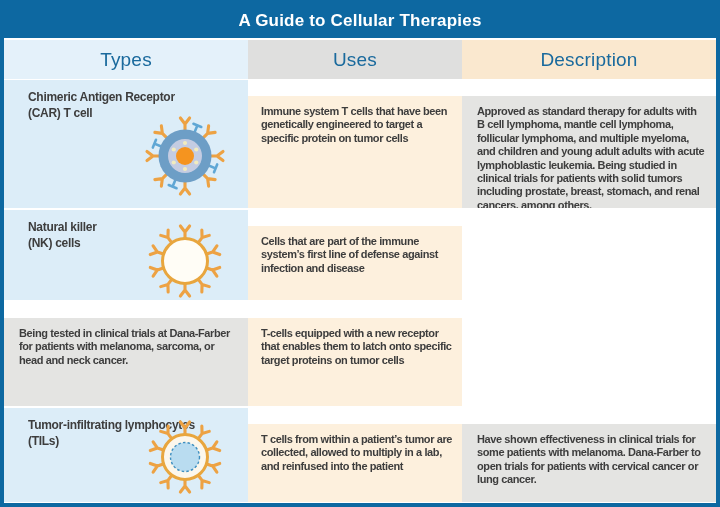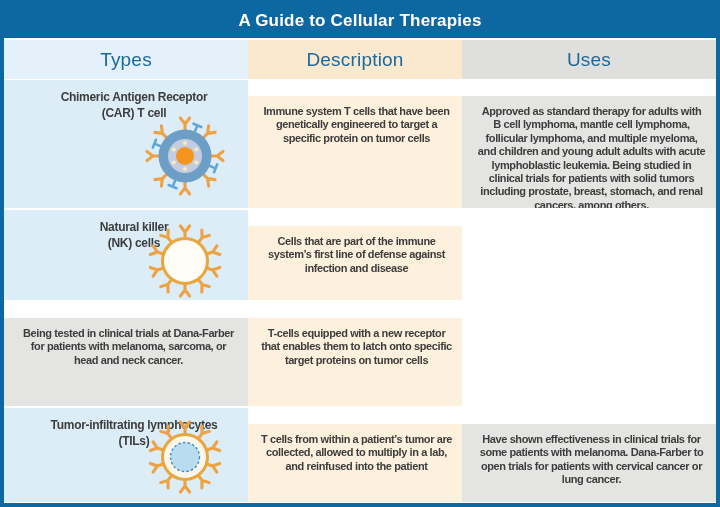--- a/index.html
+++ b/index.html
@@ -27,21 +27,20 @@
   .hcell{
     display:flex;align-items:center;justify-content:center;
     color:var(--header_text);font-size:19px;letter-spacing:.2px;
   }
   .hcell.types{background:var(--types_header_bg);}
   .hcell.desc{background:var(--desc_header_bg);}
   .hcell.uses{background:var(--uses_header_bg);}
   .row{
     display:grid;grid-template-columns:244px 214px 254px;
     position:relative;
-    text-align:center;
   }
   .row.r1{height:128px;}
   .row.r2{height:90px;}
   .row.r3{height:104px;}
   .row.r4{height:94px;}
   .divider{
     height:2px;background:var(--divider);
     border-top:1px solid #fff;border-bottom:1px solid #fff;
   }
   .cell{overflow:hidden;color:var(--body_text);}
@@ -63,22 +62,22 @@
   .r4 .cell-icon{left:139px;top:7px;}
 </style>
 </head>
 <body>
 
 <div class="frame">
   <div class="titlebar">A Guide to Cellular Therapies</div>
   <div class="gap"></div>
   <div class="header-row">
     <div class="hcell types">Types</div>
+    <div class="hcell uses">Uses</div>
     <div class="hcell desc">Description</div>
-    <div class="hcell uses">Uses</div>
   </div>
   <div id="rows">
   <div class="row r1">
     <div class="cell types">
       <div class="type-label">Chimeric Antigen Receptor
 (CAR) T cell</div>
       <div class="cell-icon"><svg width="92" height="92" viewBox="0 0 92 92">
               <path d="M0,1 L0,-6 M0,-6 L-4.6,-12 M0,-6 L4.6,-12" transform="rotate(0 46 46) translate(46 20)" stroke="#eda243" stroke-width="3.1" fill="none" stroke-linecap="round" stroke-linejoin="round"></path>
               <path d="M0,1 L0,-6 M0,-6 L-4.6,-12 M0,-6 L4.6,-12" transform="rotate(45 46 46) translate(46 20)" stroke="#eda243" stroke-width="3.1" fill="none" stroke-linecap="round" stroke-linejoin="round"></path>
               <path d="M0,1 L0,-6 M0,-6 L-4.6,-12 M0,-6 L4.6,-12" transform="rotate(90 46 46) translate(46 20)" stroke="#eda243" stroke-width="3.1" fill="none" stroke-linecap="round" stroke-linejoin="round"></path>

